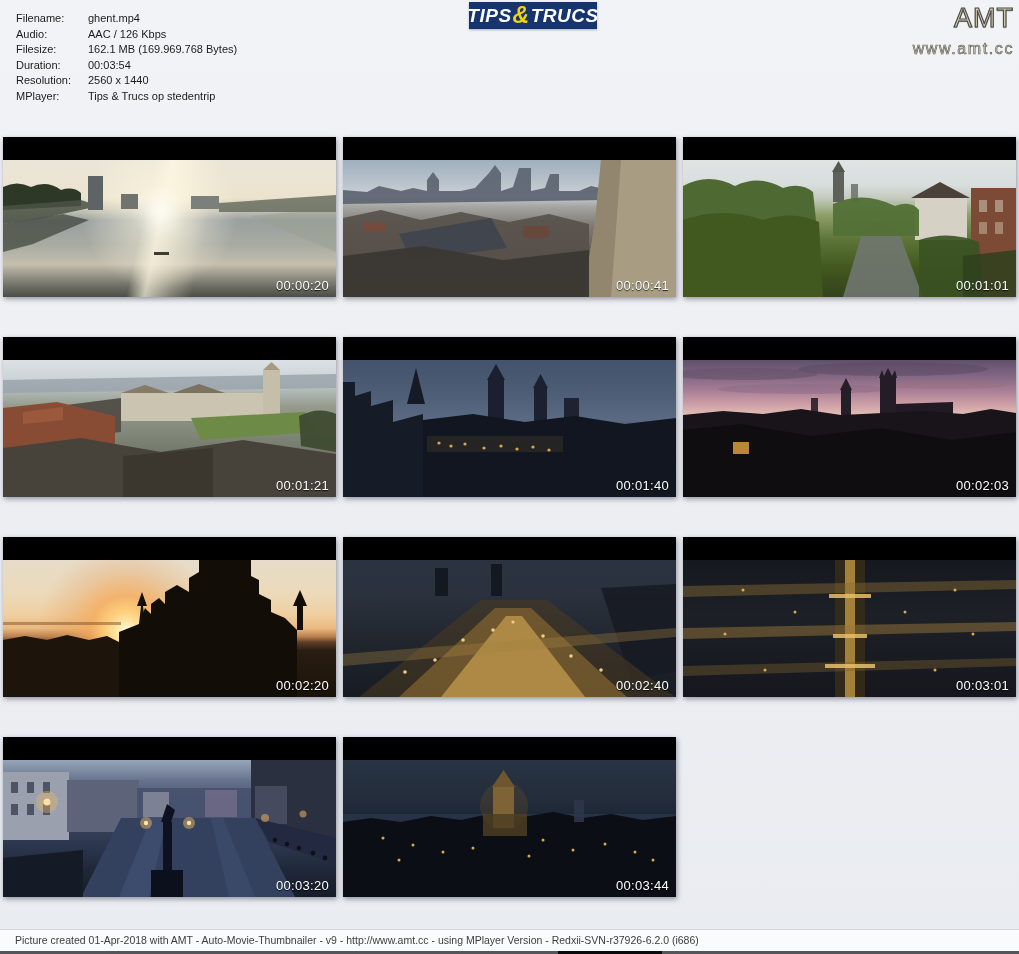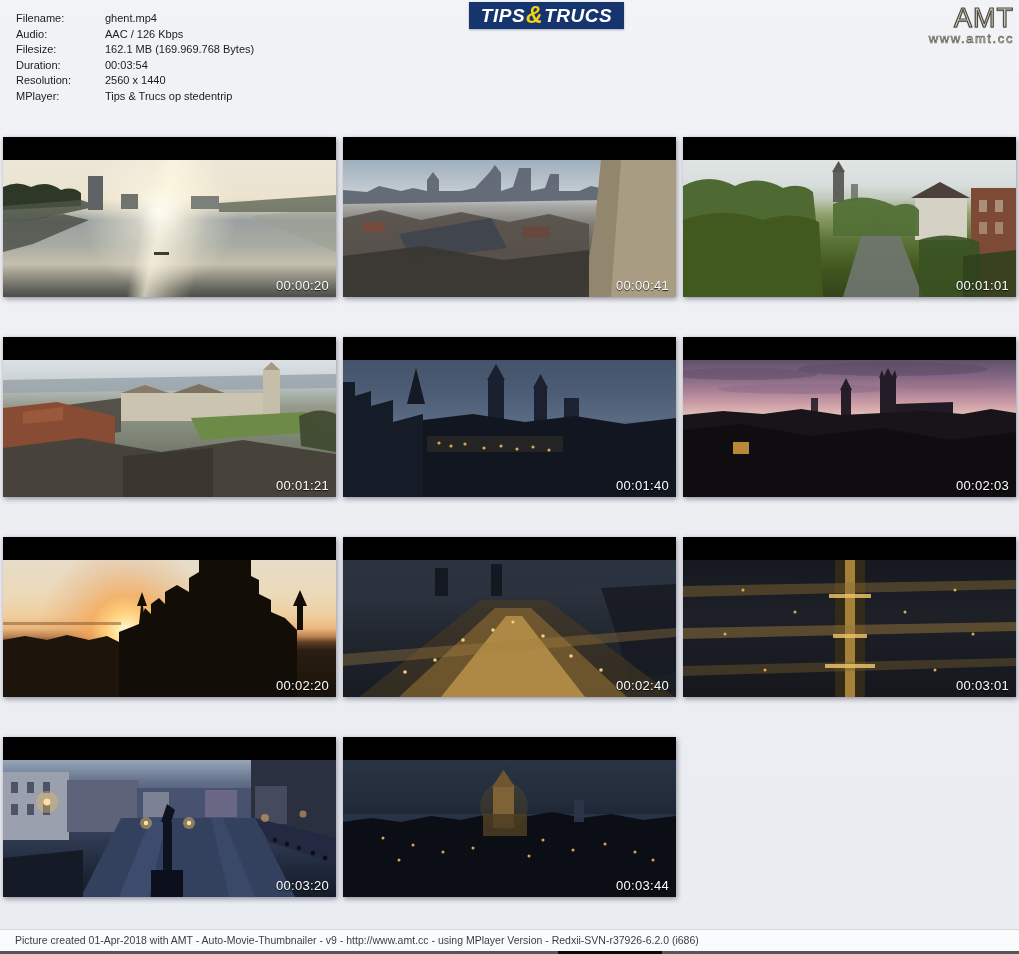--- a/index.html
+++ b/index.html
@@ -3,40 +3,40 @@
 <meta charset="utf-8">
 <style>
   html,body{margin:0;padding:0;}
   body{
     width:1019px;height:954px;position:relative;overflow:hidden;
     background:linear-gradient(180deg,#f2f3f6 0%,#eceef2 55%,#e9ecf0 100%);
     font-family:"Liberation Sans",sans-serif;
   }
   
   .meta{position:absolute;left:16px;top:11px;font-size:11px;color:#1b1b1b;}
-  .meta-row{display:flex;line-height:15.6px;gap:17px;}
+  .meta-row{display:flex;line-height:15.6px;}
   .meta-label{width:72px;flex:0 0 72px;}
   .meta-value{white-space:nowrap;}
   
   .tips-logo{
-    position:absolute;left:469px;top:2px;width:155px;height:27px;
+    position:absolute;left:469px;top:2px;width:128px;height:27px;
     background:#16356f;color:#fff;display:flex;align-items:center;justify-content:center;
     font-weight:bold;font-style:italic;font-size:19px;letter-spacing:.5px;
     box-shadow:0 1px 2px rgba(40,50,90,.35);
   }
   .tips-logo .amp{color:#f2d211;font-size:23px;margin:0 1px;line-height:1;}
   
   .amt-logo{position:absolute;right:5px;top:6px;text-align:right;font-weight:normal;color:#d9d0b2;}
   .amt-title{
     font-size:27px;line-height:24px;letter-spacing:1px;
     -webkit-text-stroke:1.2px #4c4c48;
     text-shadow:0 1px 1px rgba(70,70,70,.5);
   }
   .amt-sub{
-    font-size:13px;letter-spacing:1.6px;margin-top:1px;
+    font-size:16px;letter-spacing:1.6px;margin-top:10px;
     -webkit-text-stroke:.6px #55554f;
   }
   
   .thumb{
     position:absolute;width:333px;height:160px;background:#000;
     box-shadow:1px 2px 5px rgba(55,58,80,.5);
   }
   .screen{position:absolute;left:0;right:0;top:23px;height:137px;overflow:hidden;}
   .screen svg{position:absolute;left:0;top:0;width:100%;height:100%;display:block;}
   .time{

